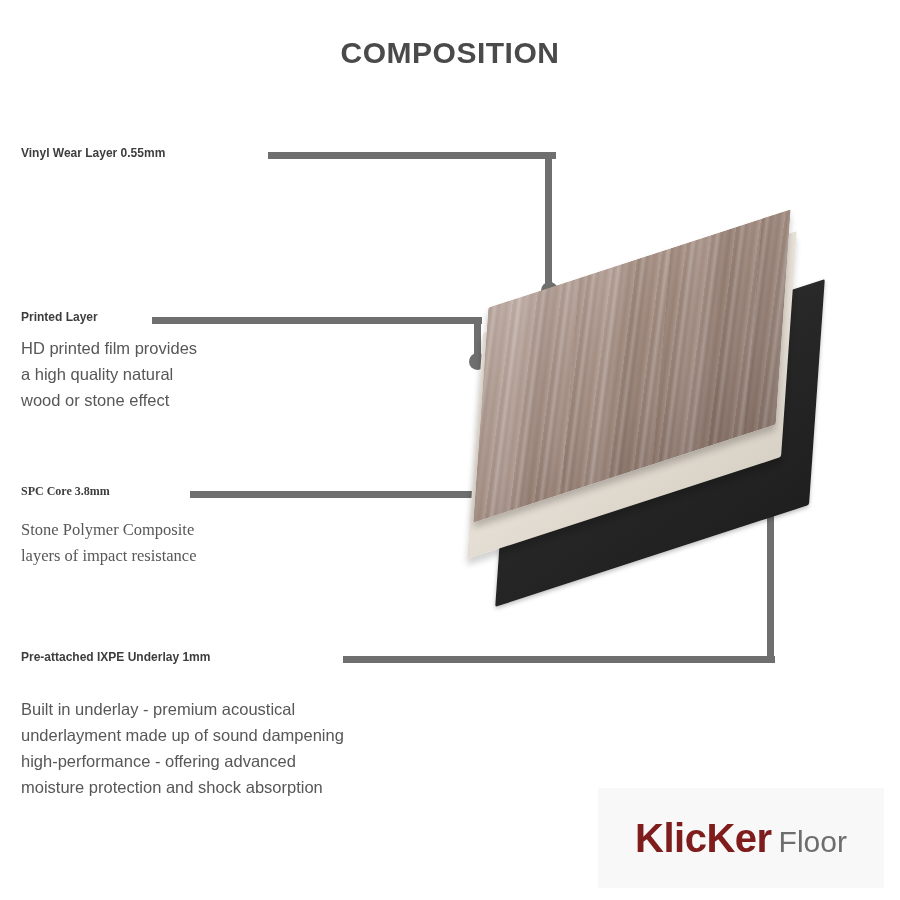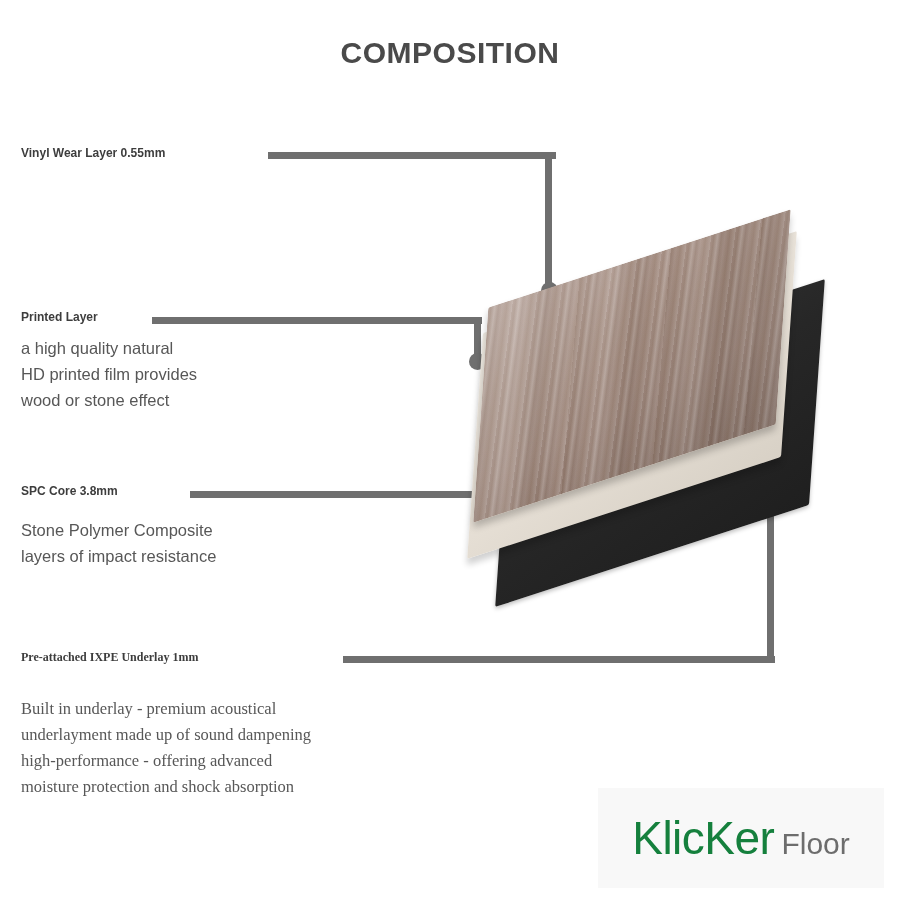--- a/index.html
+++ b/index.html
@@ -49,24 +49,24 @@
     white-space: nowrap;
   }
   .callout-body div { white-space: nowrap; }
 
   #callout-vinyl        { left: 21px; top: 147px; }
   #callout-vinyl .callout-body { margin-top: 14px; }
 
   #callout-printed      { left: 21px; top: 311px; }
   #callout-printed .callout-body { margin-top: 11px; }
 
-  #callout-spc          { left: 21px; top: 485px; }
+  #callout-spc          { left: 21px; top: 485px; font-family: Liberation Serif, serif; }
   #callout-spc .callout-body { margin-top: 19px; }
 
-  #callout-underlay     { left: 21px; top: 651px; font-family: Liberation Serif, serif; }
+  #callout-underlay     { left: 21px; top: 651px; }
   #callout-underlay .callout-body { margin-top: 32px; }
 
   
   .leader { position: absolute; background: #6f6f6f; }
   .leader-h { height: 7px; }
   .leader-v { width: 7px; }
   .leader-dot {
     position: absolute;
     width: 17px;
     height: 17px;
@@ -176,23 +176,23 @@
     top: 788px;
     width: 286px;
     height: 100px;
     background: #f8f8f8;
     display: flex;
     align-items: center;
     justify-content: center;
   }
   .logo-text { line-height: 1; }
   .logo-main {
-    font-size: 46px;
-    font-weight: normal;
-    color: #15803d;
+    font-size: 40px;
+    font-weight: bold;
+    color: #7f1d1d;
     letter-spacing: -0.5px;
   }
   .logo-sub {
     font-size: 30px;
     font-weight: normal;
     color: #6d6d6d;
     margin-left: 7px;
   }
 </style>
 </head>
@@ -226,22 +226,22 @@
     </div>
   </div>
 
   <div class="callout" id="callout-vinyl">
     <div class="callout-title">Vinyl Wear Layer 0.55mm</div>
   </div>
 
   <div class="callout" id="callout-printed">
     <div class="callout-title">Printed Layer</div>
     <div class="callout-body">
+      <div>HD printed film provides</div>
       <div>a high quality natural</div>
-      <div>HD printed film provides</div>
       <div>wood or stone effect</div>
     </div>
   </div>
 
   <div class="callout" id="callout-spc">
     <div class="callout-title">SPC Core 3.8mm</div>
     <div class="callout-body">
       <div>Stone Polymer Composite</div>
       <div>layers of impact resistance</div>
     </div>

